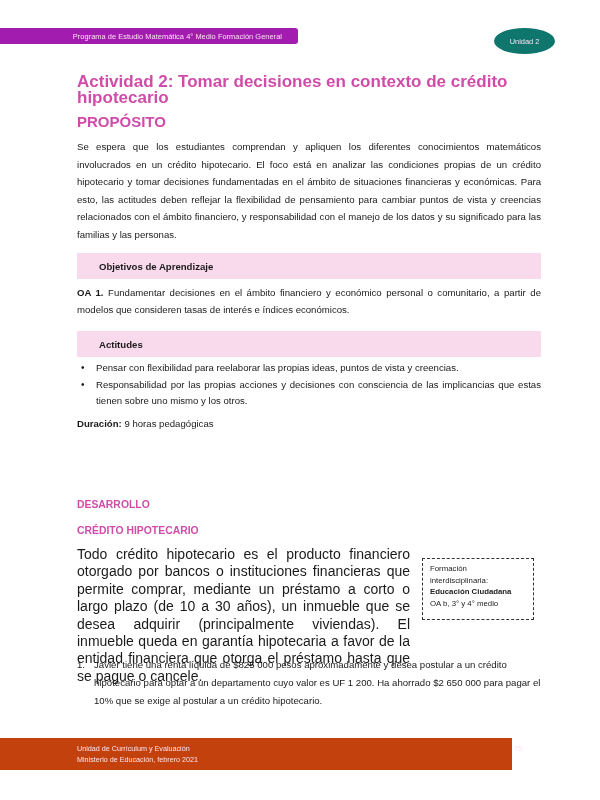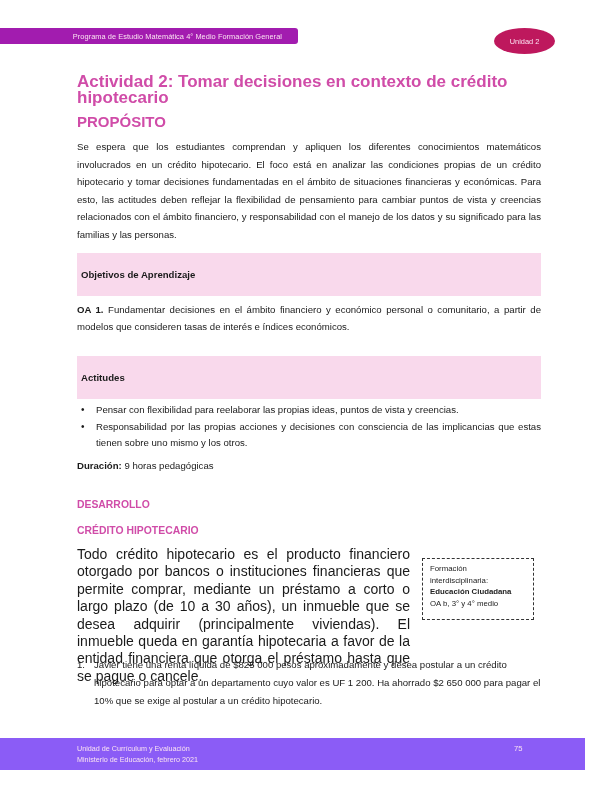--- a/index.html
+++ b/index.html
@@ -12,39 +12,39 @@
     
     .header-bar {
       position: absolute; left: 0; top: 28px; width: 298px; height: 16px;
       background: #a21caf; border-radius: 0 3px 3px 0;
       display: flex; align-items: center; justify-content: flex-end;
       padding-right: 16px;
     }
     .header-bar span { color: #fbe3f2; font-size: 7.4px; letter-spacing: 0.05px; }
     .unit-badge {
       position: absolute; left: 494px; top: 28px; width: 61px; height: 26px;
-      background: #be185d; border-radius: 50%;
+      background: #0f766e; border-radius: 50%;
       display: flex; align-items: center; justify-content: center;
     }
     .unit-badge span { color: #fbe3f2; font-size: 7.4px; }
 
     
     .content { position: absolute; left: 77px; top: 74px; width: 464px; }
     .activity-title {
       color: #d04ca8; font-weight: bold; font-size: 17px; line-height: 16px;
     }
     .section-label {
       color: #d04ca8; font-weight: bold; font-size: 15px; line-height: 14px;
     }
     .para {
       font-size: 9.6px; line-height: 17.5px; text-align: justify;
     }
     .pink-box {
-      background: #f9d9ec; height: 43px; display: flex; align-items: center;
-      padding-left: 4px; font-weight: bold; font-size: 9.6px;
+      background: #f9d9ec; height: 26px; display: flex; align-items: center;
+      padding-left: 22px; font-weight: bold; font-size: 9.6px;
     }
     .oa-line { font-size: 9.6px; line-height: 16.6px; text-align: justify; }
     .oa-line b { font-weight: bold; }
     .bullets { list-style: none; margin-top: 3px; }
     .bullets li {
       position: relative; padding-left: 19px; font-size: 9.6px;
       line-height: 16.6px; text-align: justify;
     }
     .bullets li::before {
       content: "\2022"; position: absolute; left: 4px; top: 0; font-size: 10px;
@@ -66,22 +66,22 @@
 
     .numbered {
       position: absolute; left: 77px; top: 656px; width: 470px;
       font-size: 9.6px; line-height: 18px;
     }
     .numbered .num { position: absolute; left: 0; top: 0; }
     .numbered .txt { margin-left: 17px; }
 
     
     .footer {
-      position: absolute; left: 0; top: 738px; width: 585px; height: 32px;
-      background: #8b5cf6;
+      position: absolute; left: 0; top: 738px; width: 512px; height: 32px;
+      background: #c2410c;
     }
     .footer .f-text {
       position: absolute; left: 77px; top: 6px; color: #fbe3f2;
       font-size: 7.2px; line-height: 10.6px;
     }
     .footer .f-page {
       position: absolute; left: 514px; top: 6px; color: #fbe3f2; font-size: 7.6px;
     }
   </style>
 </head>
@@ -103,21 +103,21 @@
 
     <div class="pink-box" style="margin-top:10px;">
       <span>Objetivos de Aprendizaje</span>
     </div>
     <div style="margin-top:6px;">
       <p class="oa-line">
         <b>OA 1.</b><span> Fundamentar decisiones en el ámbito financiero y económico personal o comunitario, a partir de modelos que consideren tasas de interés e índices económicos.</span>
       </p>
     </div>
 
-    <div class="pink-box" style="margin-top:21px;">
+    <div class="pink-box" style="margin-top:13px;">
       <span>Actitudes</span>
     </div>
     <ul class="bullets">
       <li>Pensar con flexibilidad para reelaborar las propias ideas, puntos de vista y creencias.</li>
       <li>Responsabilidad por las propias acciones y decisiones con consciencia de las implicancias que estas tienen sobre uno mismo y los otros.</li>
     </ul>
     <p class="duration">
       <b>Duración:</b><span> 9 horas pedagógicas</span>
     </p>
   </div>

